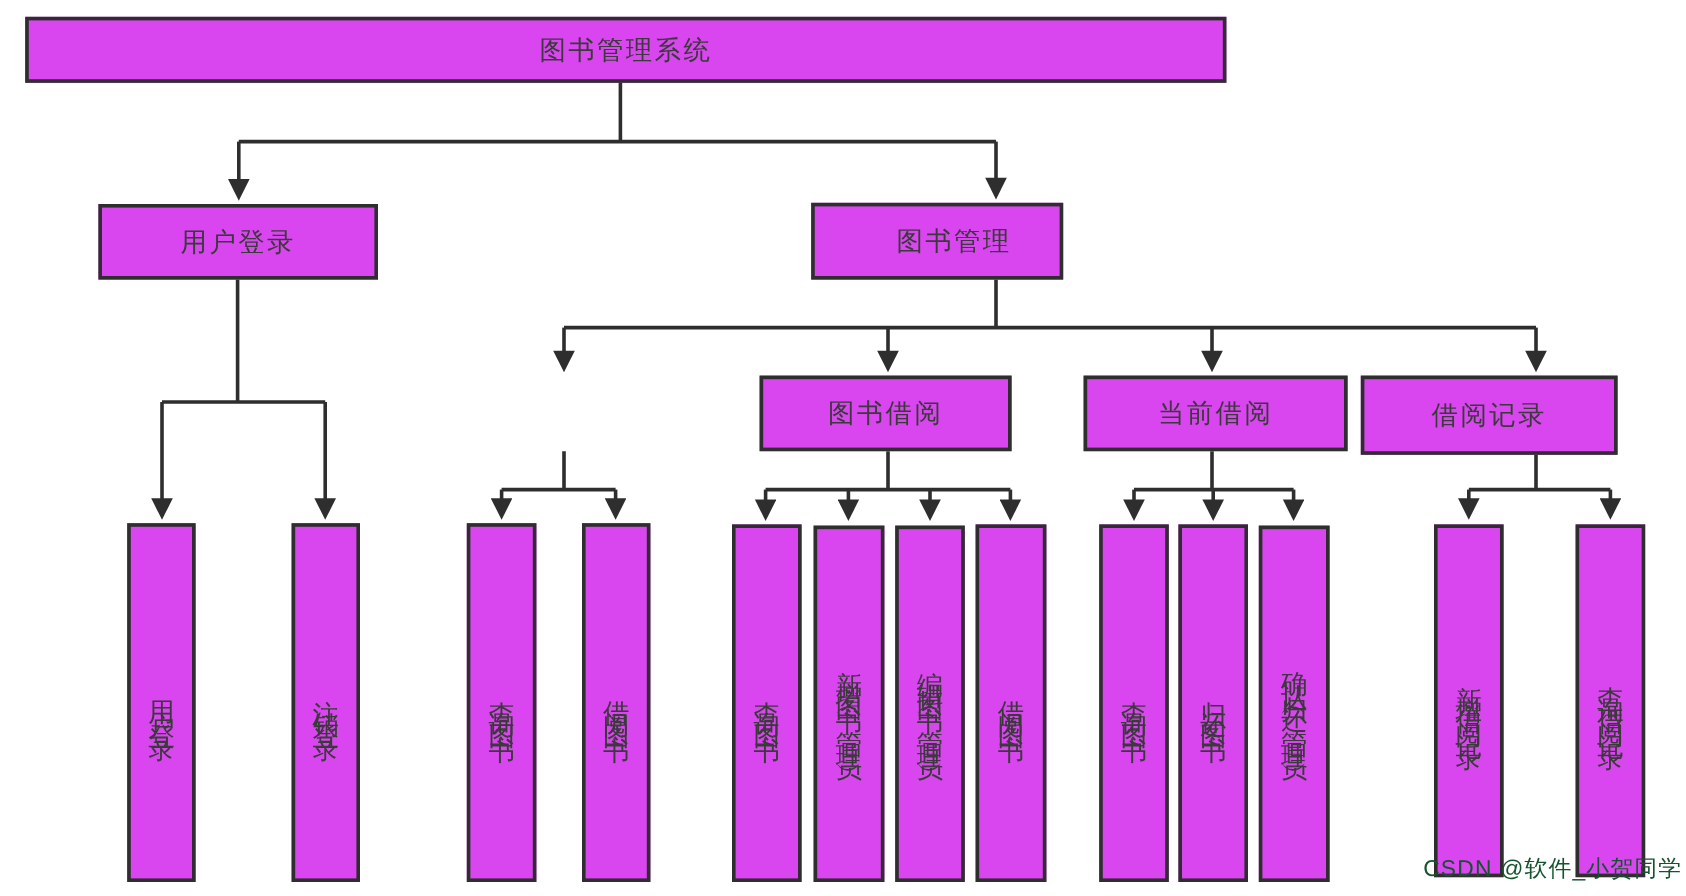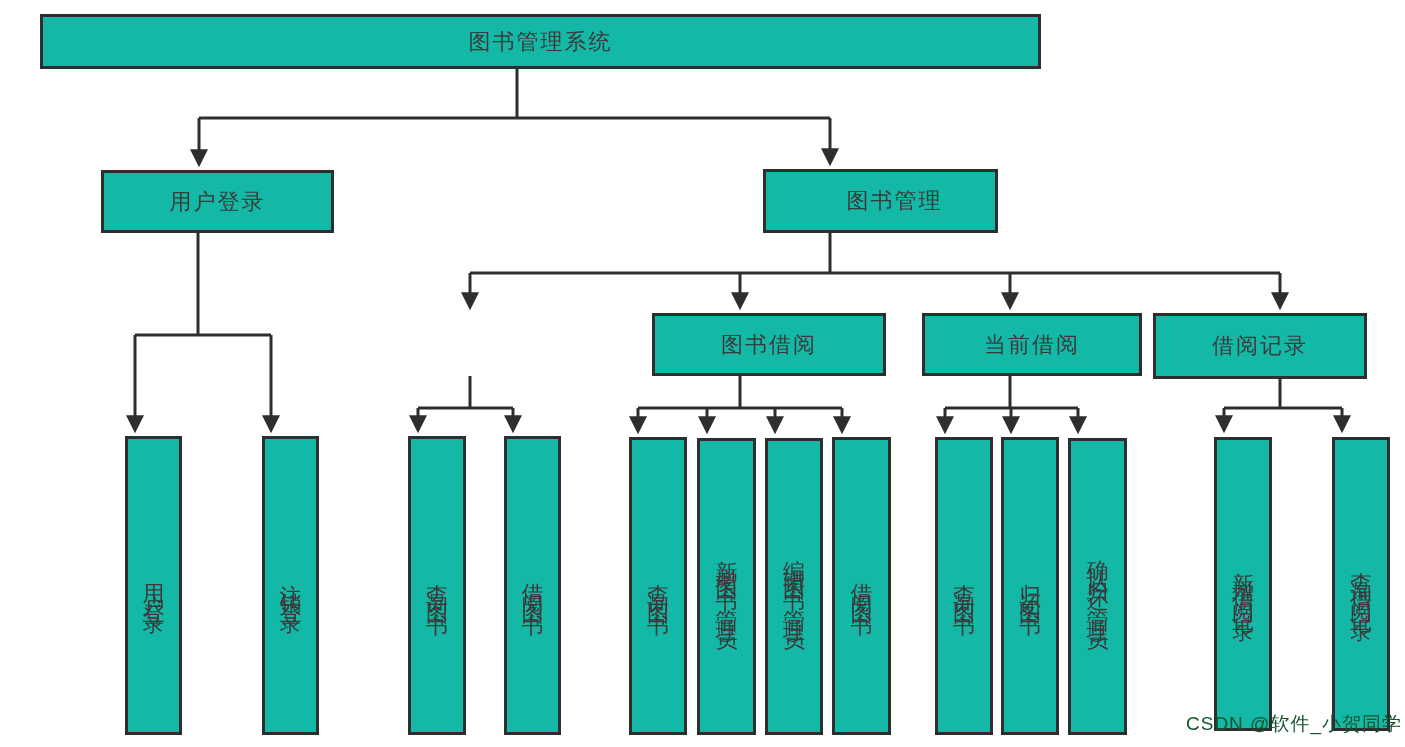--- a/index.html
+++ b/index.html
@@ -4,23 +4,22 @@
 <style>
   html,body { margin:0; padding:0; background:#ffffff; }
   #stage {
     position:relative; width:1405px; height:747px; background:#ffffff;
     font-family:"Liberation Sans", sans-serif; overflow:hidden;
   }
   #connectors { position:absolute; left:0; top:0; width:1405px; height:747px; }
   #connectors path { stroke:#2e2e2e; stroke-width:3; fill:none; }
   .box {
     position:absolute; box-sizing:border-box; border:3px solid #2e2e2e;
-    background:#14b8a6; display:flex; align-items:center; justify-content:center;
+    background:#d946ef; display:flex; align-items:center; justify-content:center;
     color:#3a3a3a;
-    margin-left:19px;
   }
   .hbox span { font-size:22px; letter-spacing:2px; white-space:nowrap; }
   .vbox span {
     writing-mode:vertical-lr; text-orientation:mixed;
     font-size:22px; letter-spacing:10px; line-height:1; white-space:nowrap;
   }
   .watermark {
     position:absolute; left:1186px; top:711px; color:#14532d;
     font-size:19px; letter-spacing:1px; white-space:nowrap; z-index:5;
   }
@@ -68,25 +67,25 @@
     </g>
   </svg>
 
   <div class="box hbox" style="left:21px; top:14px; width:1001px; height:55px;">
     <span>图书管理系统</span>
   </div>
 
   <div class="box hbox" style="left:82px; top:170px; width:233px; height:63px;">
     <span>用户登录</span>
   </div>
-  <div class="box hbox" style="left:744px; top:169px; width:235px; height:64px;padding-left:28px;">
+  <div class="box hbox" style="left:676px; top:169px; width:210px; height:64px;padding-left:28px;">
     <span>图书管理</span>
   </div>
 
-  <div class="box hbox" style="left:633px; top:313px; width:234px; height:63px;">
+  <div class="box hbox" style="left:633px; top:313px; width:210px; height:63px;">
     <span>图书借阅</span>
   </div>
   <div class="box hbox" style="left:903px; top:313px; width:220px; height:63px;">
     <span>当前借阅</span>
   </div>
   <div class="box hbox" style="left:1134px; top:313px; width:214px; height:66px;">
     <span>借阅记录</span>
   </div>
 
   <div class="box vbox" style="left:106px; top:436px; width:57px; height:299px;">

